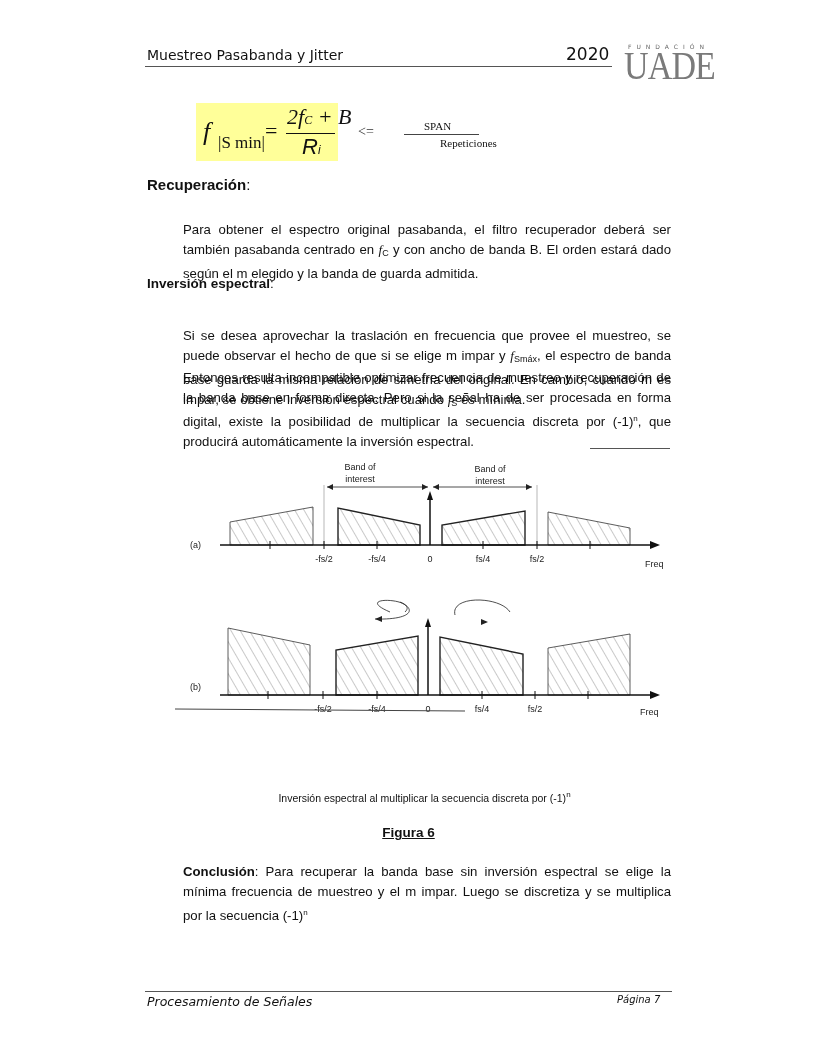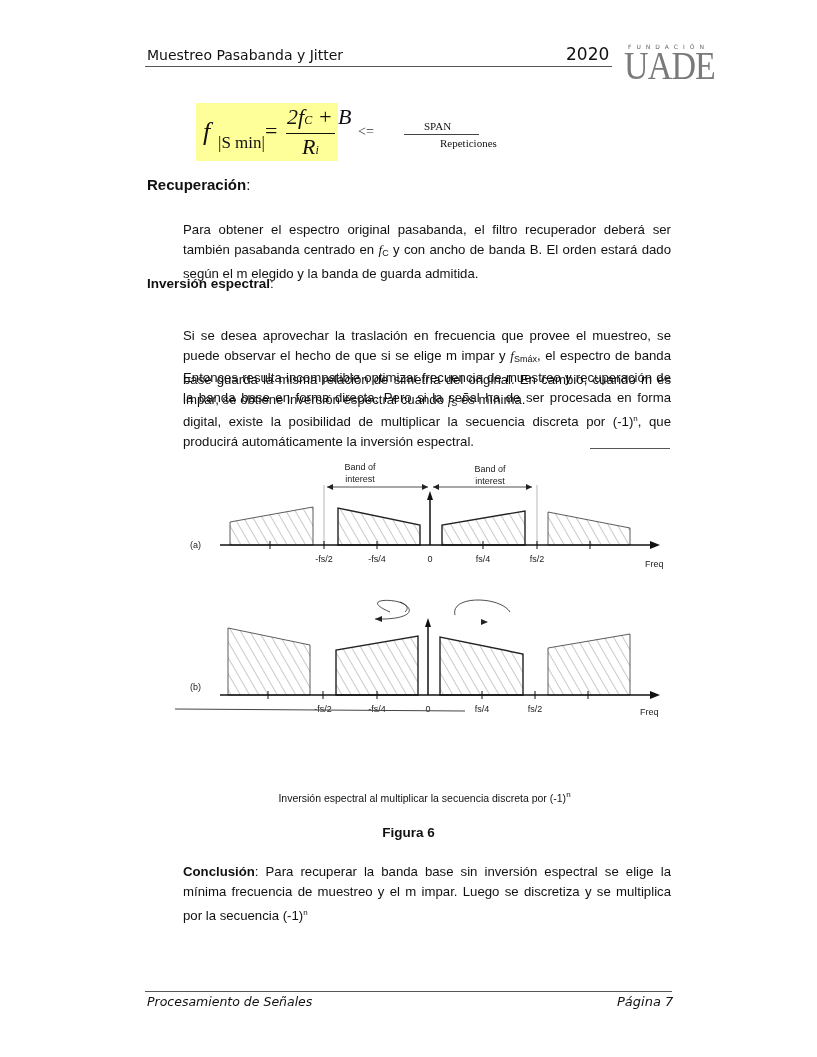--- a/index.html
+++ b/index.html
@@ -9,32 +9,32 @@
   .hdr-year { left:566px; top:44px; font-size:17px; font-family:"DejaVu Sans", sans-serif; }
   .hdr-line { left:145px; top:66px; width:467px; height:1px; background:#555; }
   .logo-top { left:628px; top:43px; font-size:6px; letter-spacing:5px; color:#666; font-family:"DejaVu Sans", sans-serif; }
   .logo-main { left:624px; top:46px; font-size:40px; color:#7a7a7a; font-family:"Liberation Serif", serif; letter-spacing:-1px; transform:scaleX(0.85); transform-origin:left top; line-height:40px;}
   .formula-box { left:196px; top:103px; width:142px; height:58px; background:#ffff99; }
   .f-lhs { left:203px; top:117px; font-family:"Liberation Serif", serif; font-style:italic; font-size:26px; }
   .f-sub { left:218px; top:133px; font-family:"Liberation Serif", serif; font-size:17px; }
   .f-eq { left:265px; top:118px; font-family:"Liberation Serif", serif; font-size:22px; }
   .f-num { left:287px; top:104px; font-family:"Liberation Serif", serif; font-size:22px; font-style:italic; }
   .f-bar { left:286px; top:133px; width:49px; height:1px; background:#111; }
-  .f-den { left:302px; top:134px; font-family:Liberation Serif, serif; font-size:22px; font-style:italic; }
+  .f-den { left:302px; top:134px; font-family:Liberation Sans, sans-serif; font-size:22px; font-style:italic; }
   .f-le { left:358px; top:124px; font-family:"Liberation Serif", serif; font-size:14px; color:#333; }
   .f-span { left:424px; top:120px; font-family:"Liberation Serif", serif; font-size:11px; }
   .f-bar2 { left:404px; top:134px; width:75px; height:1px; background:#444; }
   .f-rep { left:408px; top:137px; font-family:"Liberation Serif", serif; font-size:11px;margin-left:32px; }
   .h-bold { font-family:"Liberation Sans", sans-serif; font-weight:bold; font-size:15px; }
   .para { font-family:"Liberation Sans", sans-serif; font-size:13.2px; line-height:20.3px; text-align:justify; width:488px; left:183px; }
   .caption { left:0; width:817px; text-align:center; font-family:"Liberation Sans", sans-serif; font-size:10.5px; top:790px;padding-left:16px; }
-  .figlabel { left:0; width:817px; text-align:center; font-family:"Liberation Sans", sans-serif; font-weight:bold; font-size:13.5px; top:825px; }
+  .figlabel { left:0; width:817px; text-align:center; font-family:"Liberation Sans", sans-serif; font-weight:bold; font-size:13.5px; top:825px;text-decoration:underline; }
   .ftr-line { left:145px; top:991px; width:527px; height:1px; background:#555; }
   .ftr-left { left:147px; top:994px; font-style:italic; font-size:12.5px; font-family:"DejaVu Sans", sans-serif; }
-  .ftr-right { left:617px; top:994px; font-style:italic; font-size:13px; font-family:"DejaVu Sans", sans-serif; }
+  .ftr-right { left:617px; top:994px; font-style:italic; font-size:10px; font-family:"DejaVu Sans", sans-serif; }
   sup { font-size:8px; }
   .fi { font-family:"Liberation Serif", serif; font-style:italic; }
   .sub { font-size:9px; vertical-align:-2px; }
   .figure { left:170px; top:455px; }
 </style>
 </head>
 <body>
 
 <div class="abs hdr-title">Muestreo Pasabanda y Jitter</div>
 <div class="abs hdr-year">2020</div>

